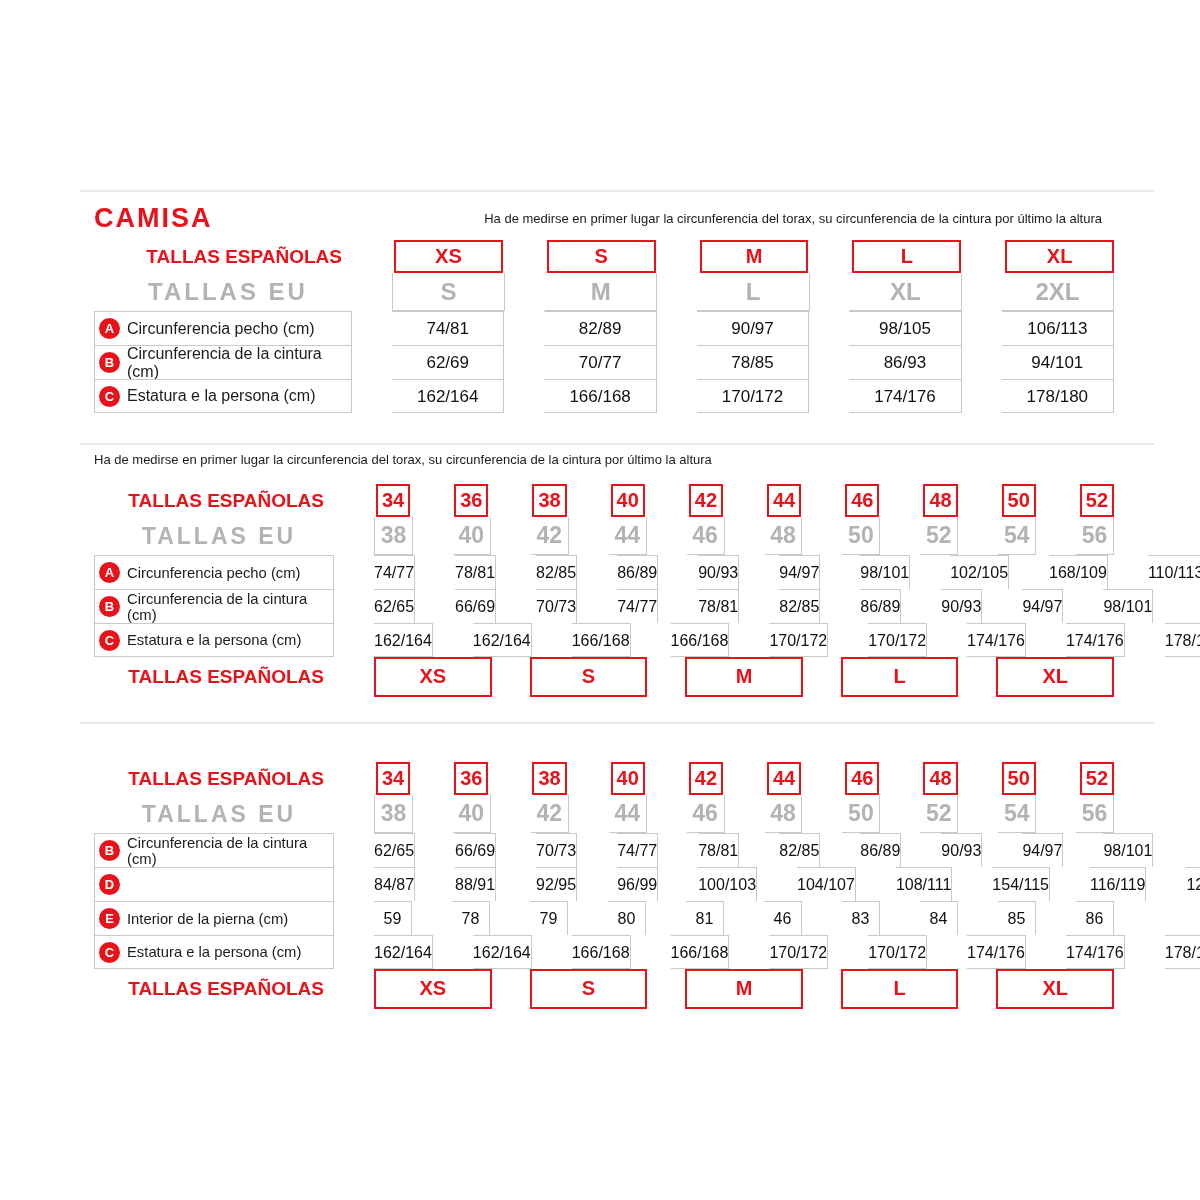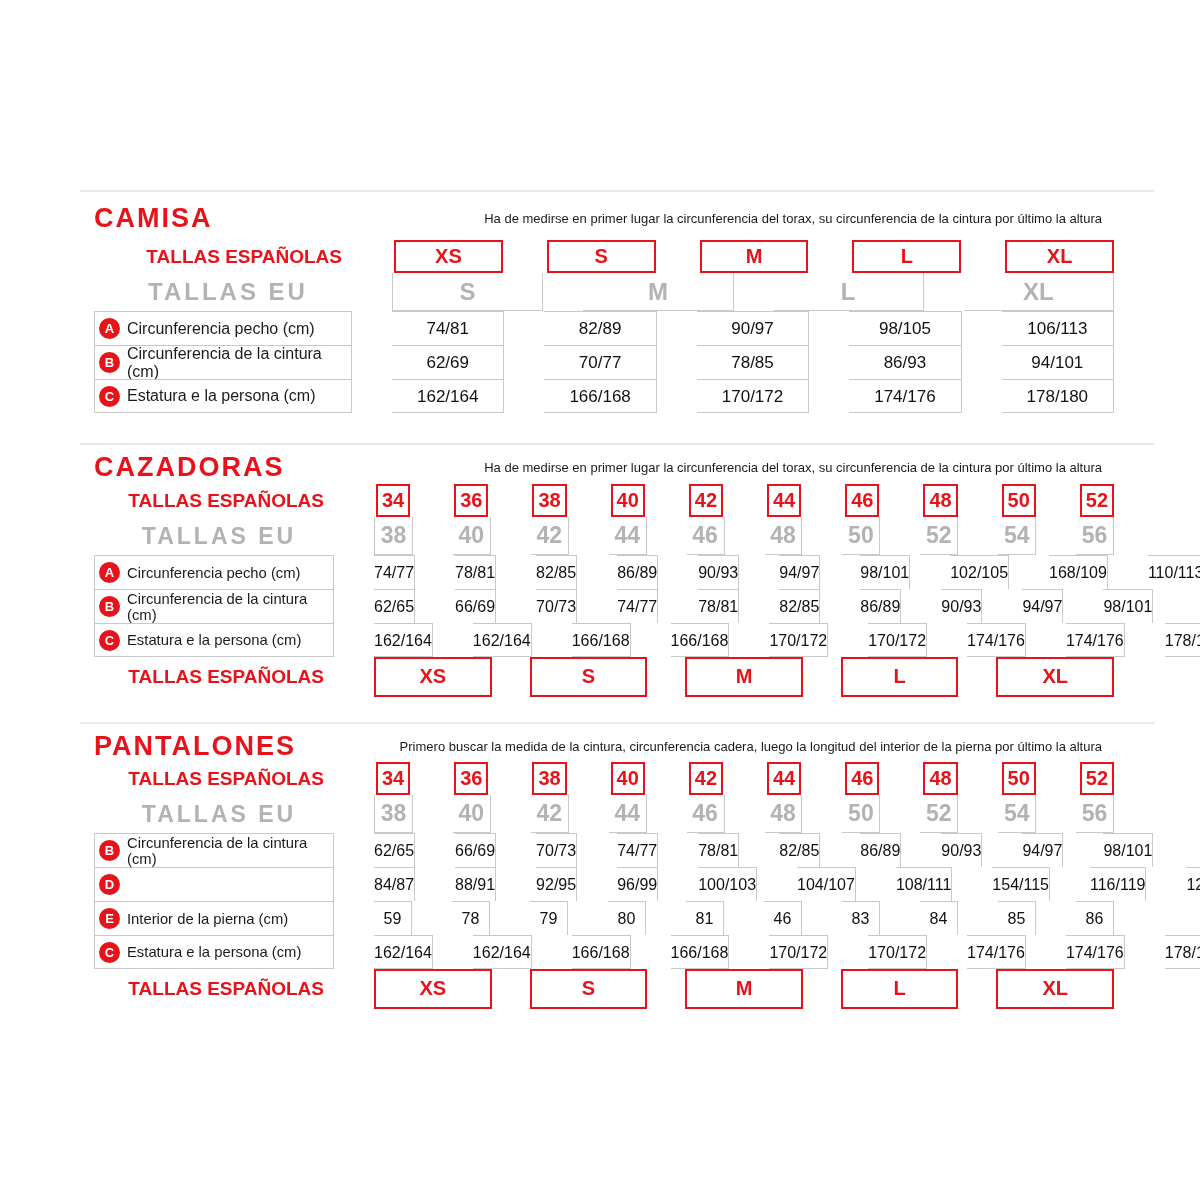--- a/index.html
+++ b/index.html
@@ -93,20 +93,21 @@
         <div class="cell red-box">M</div>
         <div class="cell red-box">L</div>
         <div class="cell red-box">XL</div>
       </div>
       <div class="tbl-row row-eu">
         <div class="lab">TALLAS EU</div>
         <div class="cell first">S</div>
         <div class="cell">M</div>
         <div class="cell">L</div>
         <div class="cell">XL</div>
+        <div class="cell">2XL</div>
       </div>
       <div class="tbl-row row-data">
         <div class="lab">
           <span class="badge">A</span>
           <span>Circunferencia pecho (cm)</span>
         </div>
         <div class="cell">74/81</div>
         <div class="cell">82/89</div>
         <div class="cell">90/97</div>
         <div class="cell">98/105</div>
@@ -130,21 +131,20 @@
         </div>
         <div class="cell">162/164</div>
         <div class="cell">166/168</div>
         <div class="cell">170/172</div>
         <div class="cell">174/176</div>
         <div class="cell">178/180</div>
       </div>
     </div>
     <div class="divider" style="top: 443px;"></div>
     <div class="sec-header" style="top: 452px;">
-      <div class="sec-title">CAZADORAS</div>
       <div class="sec-desc">Ha de medirse en primer lugar la circunferencia del torax, su circunferencia de la cintura por último la altura</div>
     </div>
     <div class="tbl t-narrow" style="top: 484px;">
       <div class="tbl-row row-es">
         <div class="lab">TALLAS ESPAÑOLAS</div>
         <div class="cell red-box">34</div>
         <div class="cell red-box">36</div>
         <div class="cell red-box">38</div>
         <div class="cell red-box">40</div>
         <div class="cell red-box">42</div>
@@ -218,24 +218,20 @@
       <div class="tbl-row row-bottom">
         <div class="lab">TALLAS ESPAÑOLAS</div>
         <div class="cell">XS</div>
         <div class="cell">S</div>
         <div class="cell">M</div>
         <div class="cell">L</div>
         <div class="cell">XL</div>
       </div>
     </div>
     <div class="divider" style="top: 722px;"></div>
-    <div class="sec-header" style="top: 731px;">
-      <div class="sec-title">PANTALONES</div>
-      <div class="sec-desc">Primero buscar la medida de la cintura, circunferencia cadera, luego la longitud del interior de la pierna por último la altura</div>
-    </div>
     <div class="tbl t-narrow" style="top: 762px;">
       <div class="tbl-row row-es">
         <div class="lab">TALLAS ESPAÑOLAS</div>
         <div class="cell red-box">34</div>
         <div class="cell red-box">36</div>
         <div class="cell red-box">38</div>
         <div class="cell red-box">40</div>
         <div class="cell red-box">42</div>
         <div class="cell red-box">44</div>
         <div class="cell red-box">46</div>

